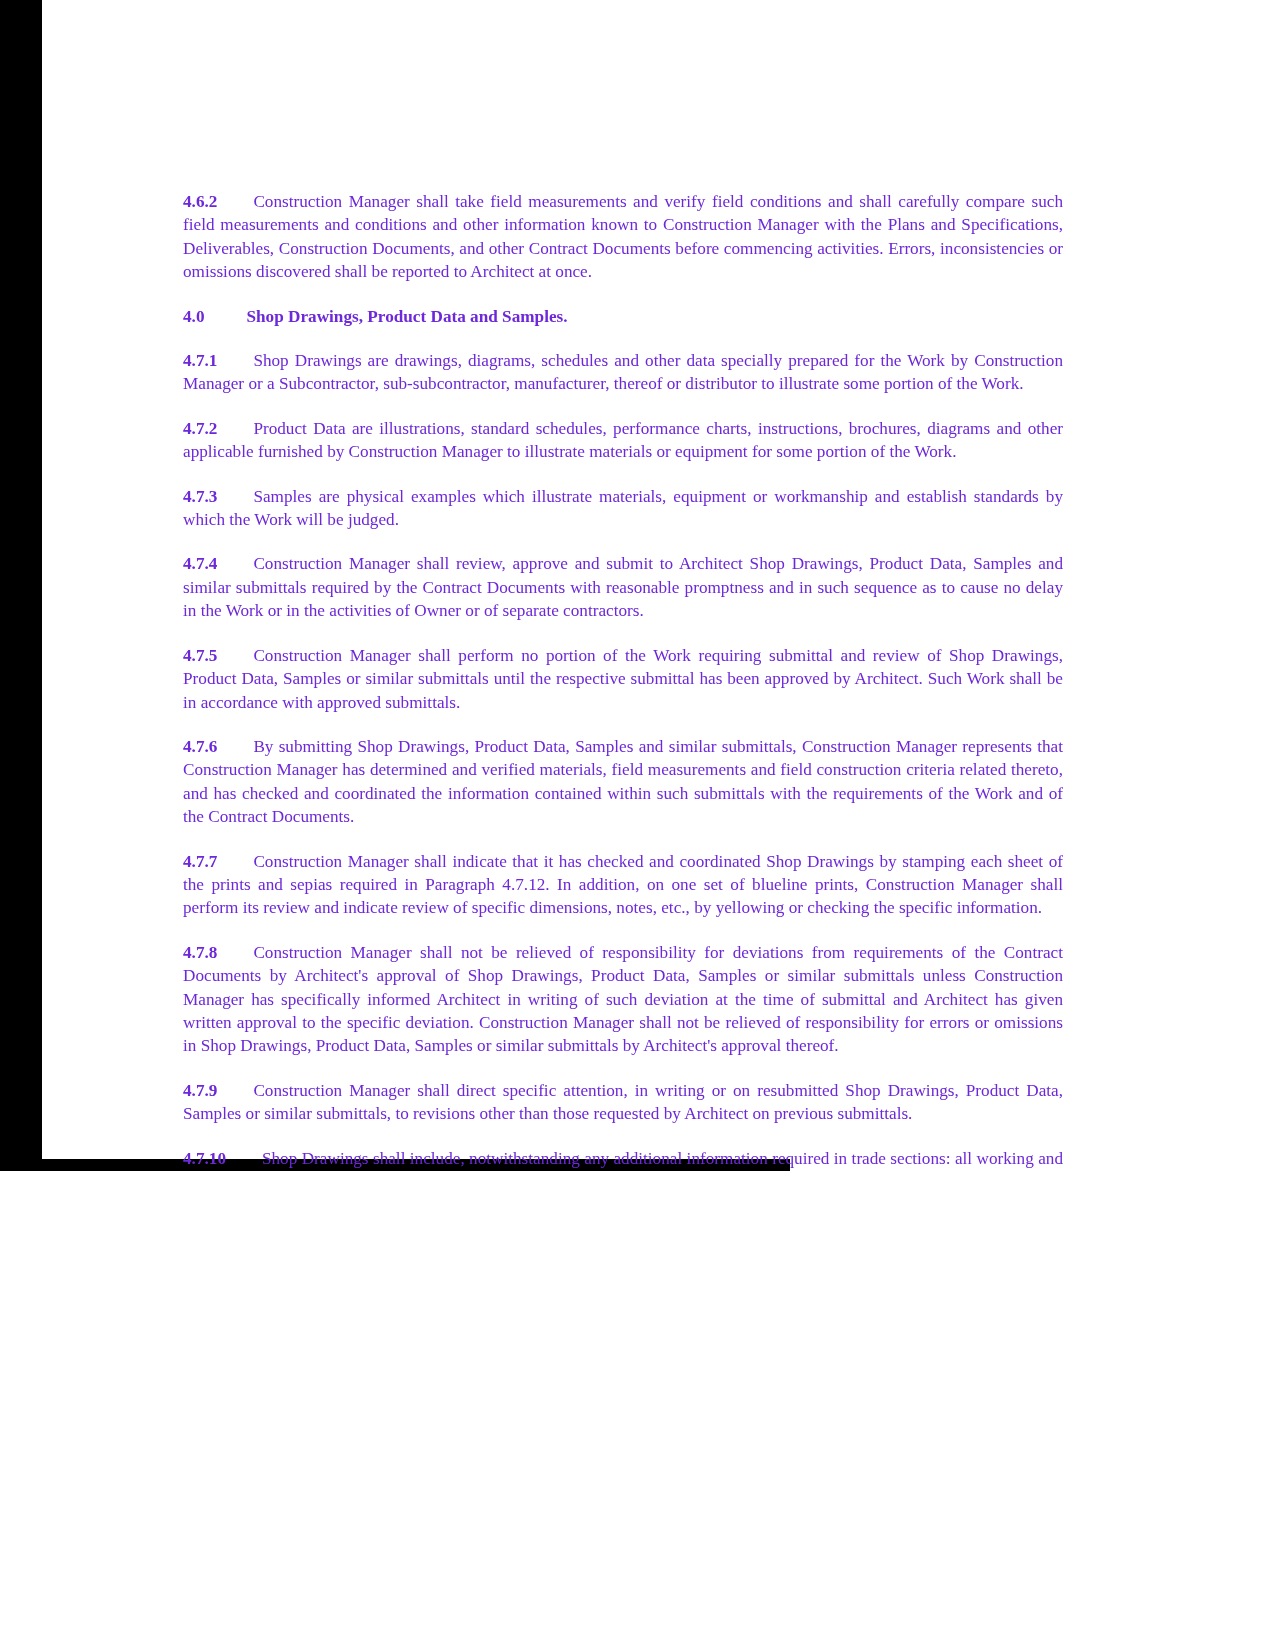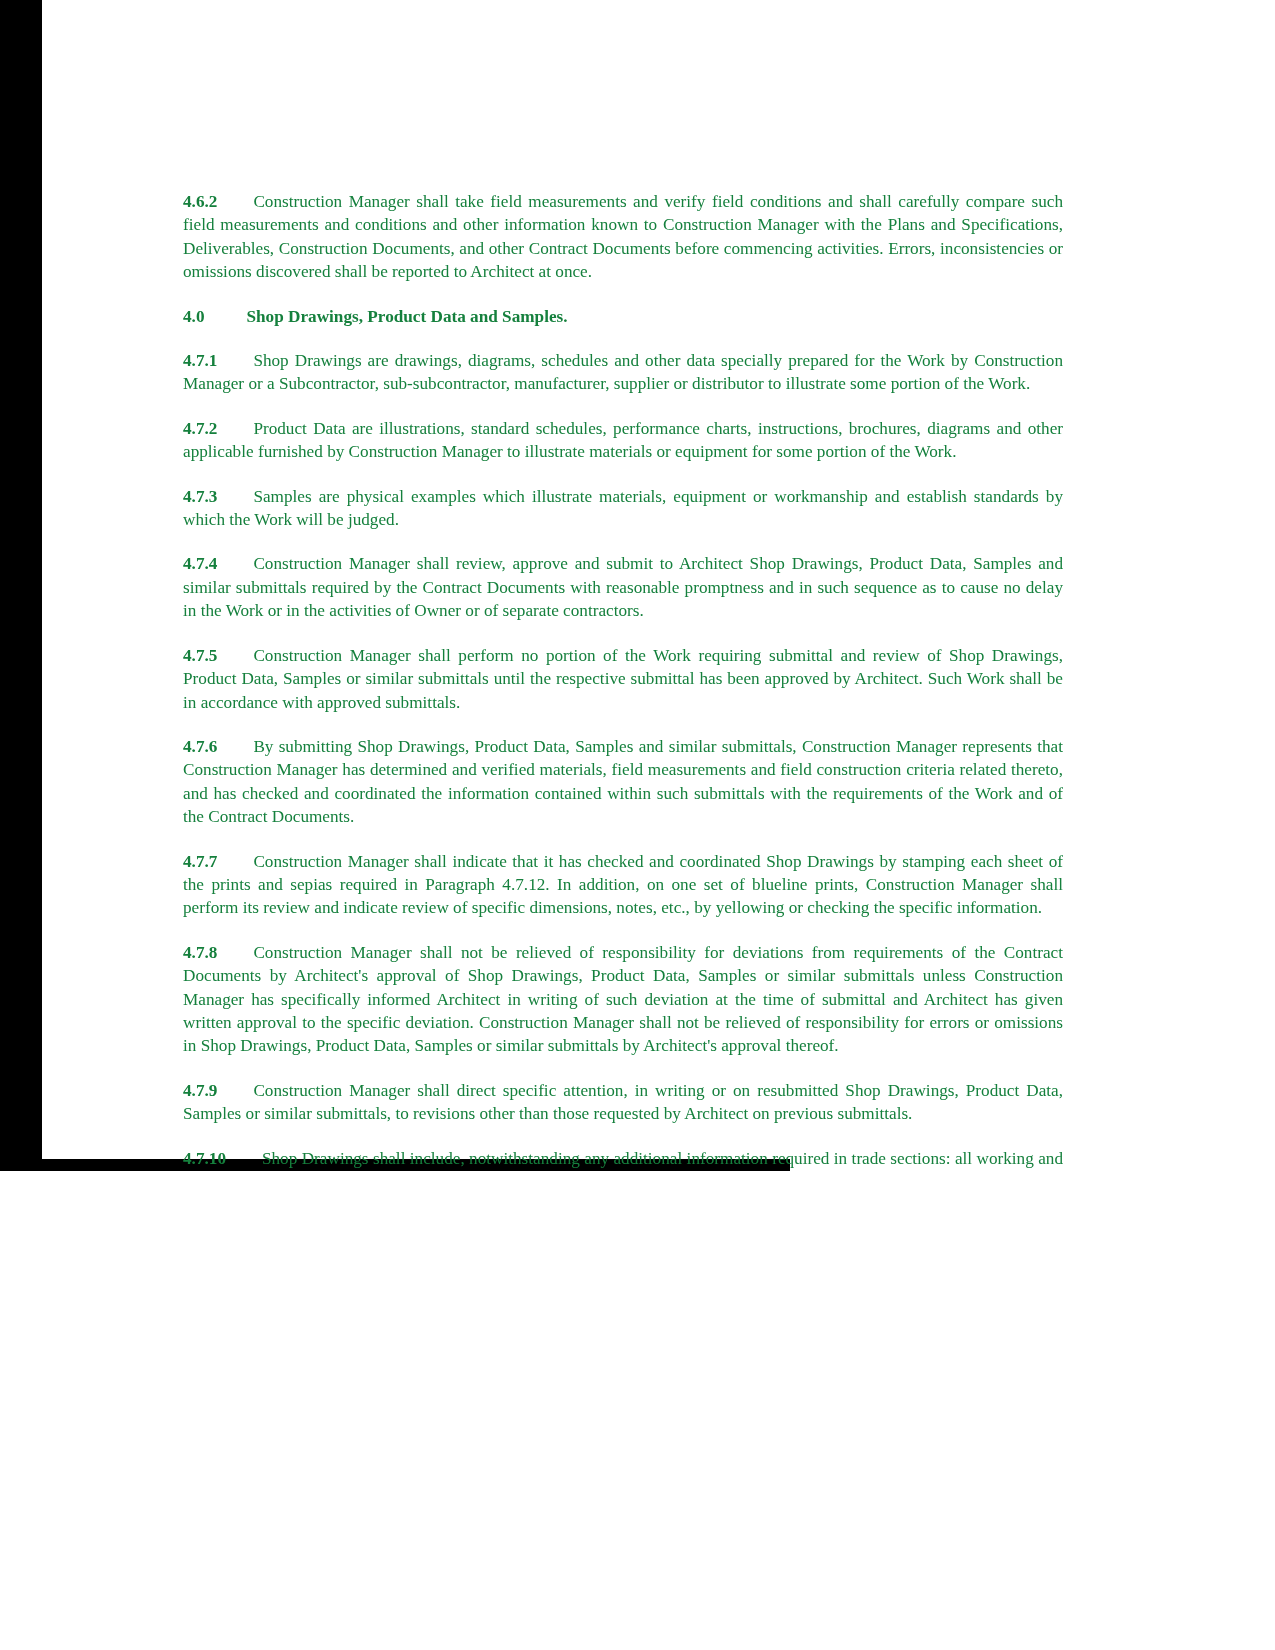--- a/index.html
+++ b/index.html
@@ -7,21 +7,21 @@
     padding: 0;
     background: #ffffff;
   }
   .page {
     position: relative;
     width: 1275px;
     height: 1171px;
     background: #ffffff;
     overflow: hidden;
     font-family: "Liberation Serif", serif;
-    color: #15803d;
+    color: #6d28d9;
   }
   .scan-bar-left {
     position: absolute;
     left: 0;
     top: 0;
     width: 42px;
     height: 1650px;
     background: #000000;
   }
   .scan-bar-bottom {
@@ -75,21 +75,21 @@
 </head>
 <body>
 
 <div class="page">
   <div class="scan-bar-left"></div>
   <div class="scan-bar-bottom"></div>
 
   <div class="content" id="paragraphs">
       <p class="para"><span class="para-num">4.6.2</span><span class="num-gap"></span><span class="para-text">Construction Manager shall take field measurements and verify field conditions and shall carefully compare such field measurements and conditions and other information known to Construction Manager with the Plans and Specifications, Deliverables, Construction Documents, and other Contract Documents before commencing activities.  Errors, inconsistencies or omissions discovered shall be reported to Architect at once.</span></p>
       <p class="para heading"><span class="para-num">4.0</span><span class="num-gap"></span><span class="para-text">Shop Drawings, Product Data and Samples.</span></p>
-      <p class="para"><span class="para-num">4.7.1</span><span class="num-gap"></span><span class="para-text">Shop Drawings are drawings, diagrams, schedules and other data specially prepared for the Work by Construction Manager or a Subcontractor, sub-subcontractor, manufacturer, supplier or distributor to illustrate some portion of the Work.</span></p>
+      <p class="para"><span class="para-num">4.7.1</span><span class="num-gap"></span><span class="para-text">Shop Drawings are drawings, diagrams, schedules and other data specially prepared for the Work by Construction Manager or a Subcontractor, sub-subcontractor, manufacturer, thereof or distributor to illustrate some portion of the Work.</span></p>
       <p class="para"><span class="para-num">4.7.2</span><span class="num-gap"></span><span class="para-text">Product Data are illustrations, standard schedules, performance charts, instructions, brochures, diagrams and other applicable furnished by Construction Manager to illustrate materials or equipment for some portion of the Work.</span></p>
       <p class="para"><span class="para-num">4.7.3</span><span class="num-gap"></span><span class="para-text">Samples are physical examples which illustrate materials, equipment or workmanship and establish standards by which the Work will be judged.</span></p>
       <p class="para"><span class="para-num">4.7.4</span><span class="num-gap"></span><span class="para-text">Construction Manager shall review, approve and submit to Architect Shop Drawings, Product Data, Samples and similar submittals required by the Contract Documents with reasonable promptness and in such sequence as to cause no delay in the Work or in the activities of Owner or of separate contractors.</span></p>
       <p class="para"><span class="para-num">4.7.5</span><span class="num-gap"></span><span class="para-text">Construction Manager shall perform no portion of the Work requiring submittal and review of Shop Drawings, Product Data, Samples or similar submittals until the respective submittal has been approved by Architect.  Such Work shall be in accordance with approved submittals.</span></p>
       <p class="para"><span class="para-num">4.7.6</span><span class="num-gap"></span><span class="para-text">By submitting Shop Drawings, Product Data, Samples and similar submittals, Construction Manager represents that Construction Manager has determined and verified materials, field measurements and field construction criteria related thereto, and has checked and coordinated the information contained within such submittals with the requirements of the Work and of the Contract Documents.</span></p>
       <p class="para"><span class="para-num">4.7.7</span><span class="num-gap"></span><span class="para-text">Construction Manager shall indicate that it has checked and coordinated Shop Drawings by stamping each sheet of the prints and sepias required in Paragraph 4.7.12.  In addition, on one set of blueline prints, Construction Manager shall perform its review and indicate review of specific dimensions, notes, etc., by yellowing or checking the specific information.</span></p>
       <p class="para"><span class="para-num">4.7.8</span><span class="num-gap"></span><span class="para-text">Construction Manager shall not be relieved of responsibility for deviations from requirements of the Contract Documents by Architect's approval of Shop Drawings, Product Data, Samples or similar submittals unless Construction Manager has specifically informed Architect in writing of such deviation at the time of submittal and Architect has given written approval to the specific deviation.  Construction Manager shall not be relieved of responsibility for errors or omissions in Shop Drawings, Product Data, Samples or similar submittals by Architect's approval thereof.</span></p>
       <p class="para"><span class="para-num">4.7.9</span><span class="num-gap"></span><span class="para-text">Construction Manager shall direct specific attention, in writing or on resubmitted Shop Drawings, Product Data, Samples or similar submittals, to revisions other than those requested by Architect on previous submittals.</span></p>
       <p class="para"><span class="para-num">4.7.10</span><span class="num-gap"></span><span class="para-text">Shop Drawings shall include, notwithstanding any additional information required in trade sections:  all working and erection dimensions; views as required to show fully all construction and fabrication methods, profiles and materials; and all data on anchoring and relationship to other construction, sizes, types, finishes, and colors of material.  Each sheet of Shop Drawings shall indicate the name of Project, applicable specification section, Construction Manager stamp indicating approval, date of submittal, and any previous submittals.</span></p>
     </div>

